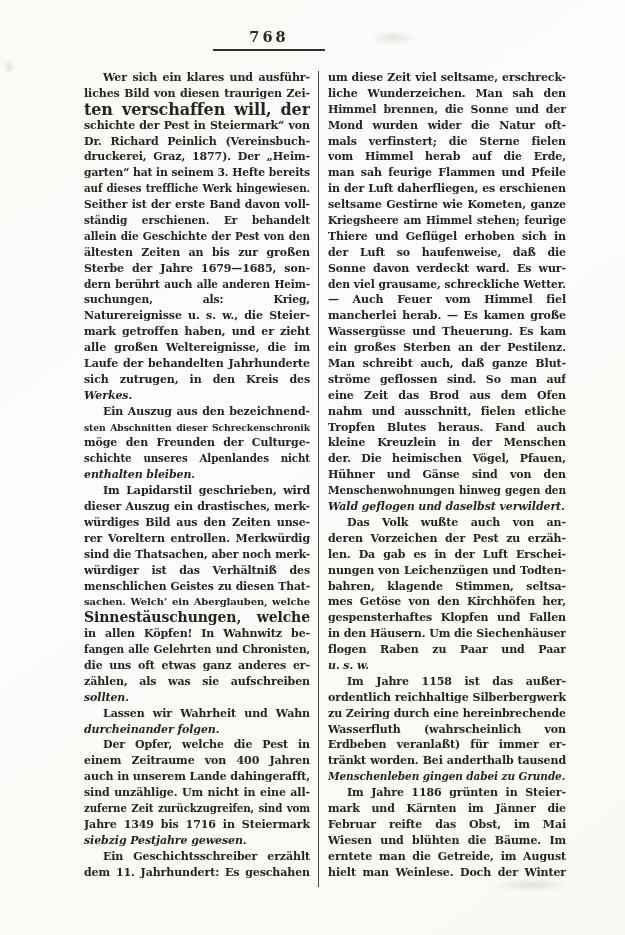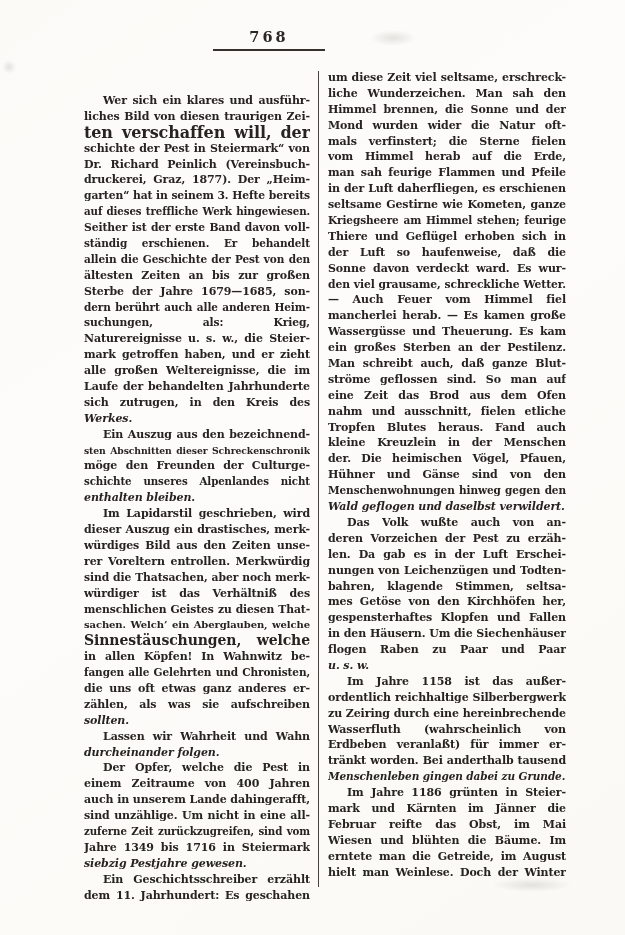--- a/index.html
+++ b/index.html
@@ -25,21 +25,21 @@
   .page-number-rule {
     width: 112px; height: 2px; background: #35322e;
     margin: 3px auto 0 auto;
   }
 
   .columns {
     position: absolute; top: 70px; left: 84px;
     display: flex; flex-direction: row;
   }
   .col { box-sizing: border-box; }
-  .col-left  { width: 226px; margin-top: 23px; }
+  .col-left  { width: 226px; }
   .col-right { width: 238px; }
   .col-divider {
     width: 1px; background: #45423d;
     height: 816px;
     margin: 1px 9px 0 8px;
   }
 
   .paragraph { margin: 0; }
   .line {
     font-size: 11px; font-weight: bold;

